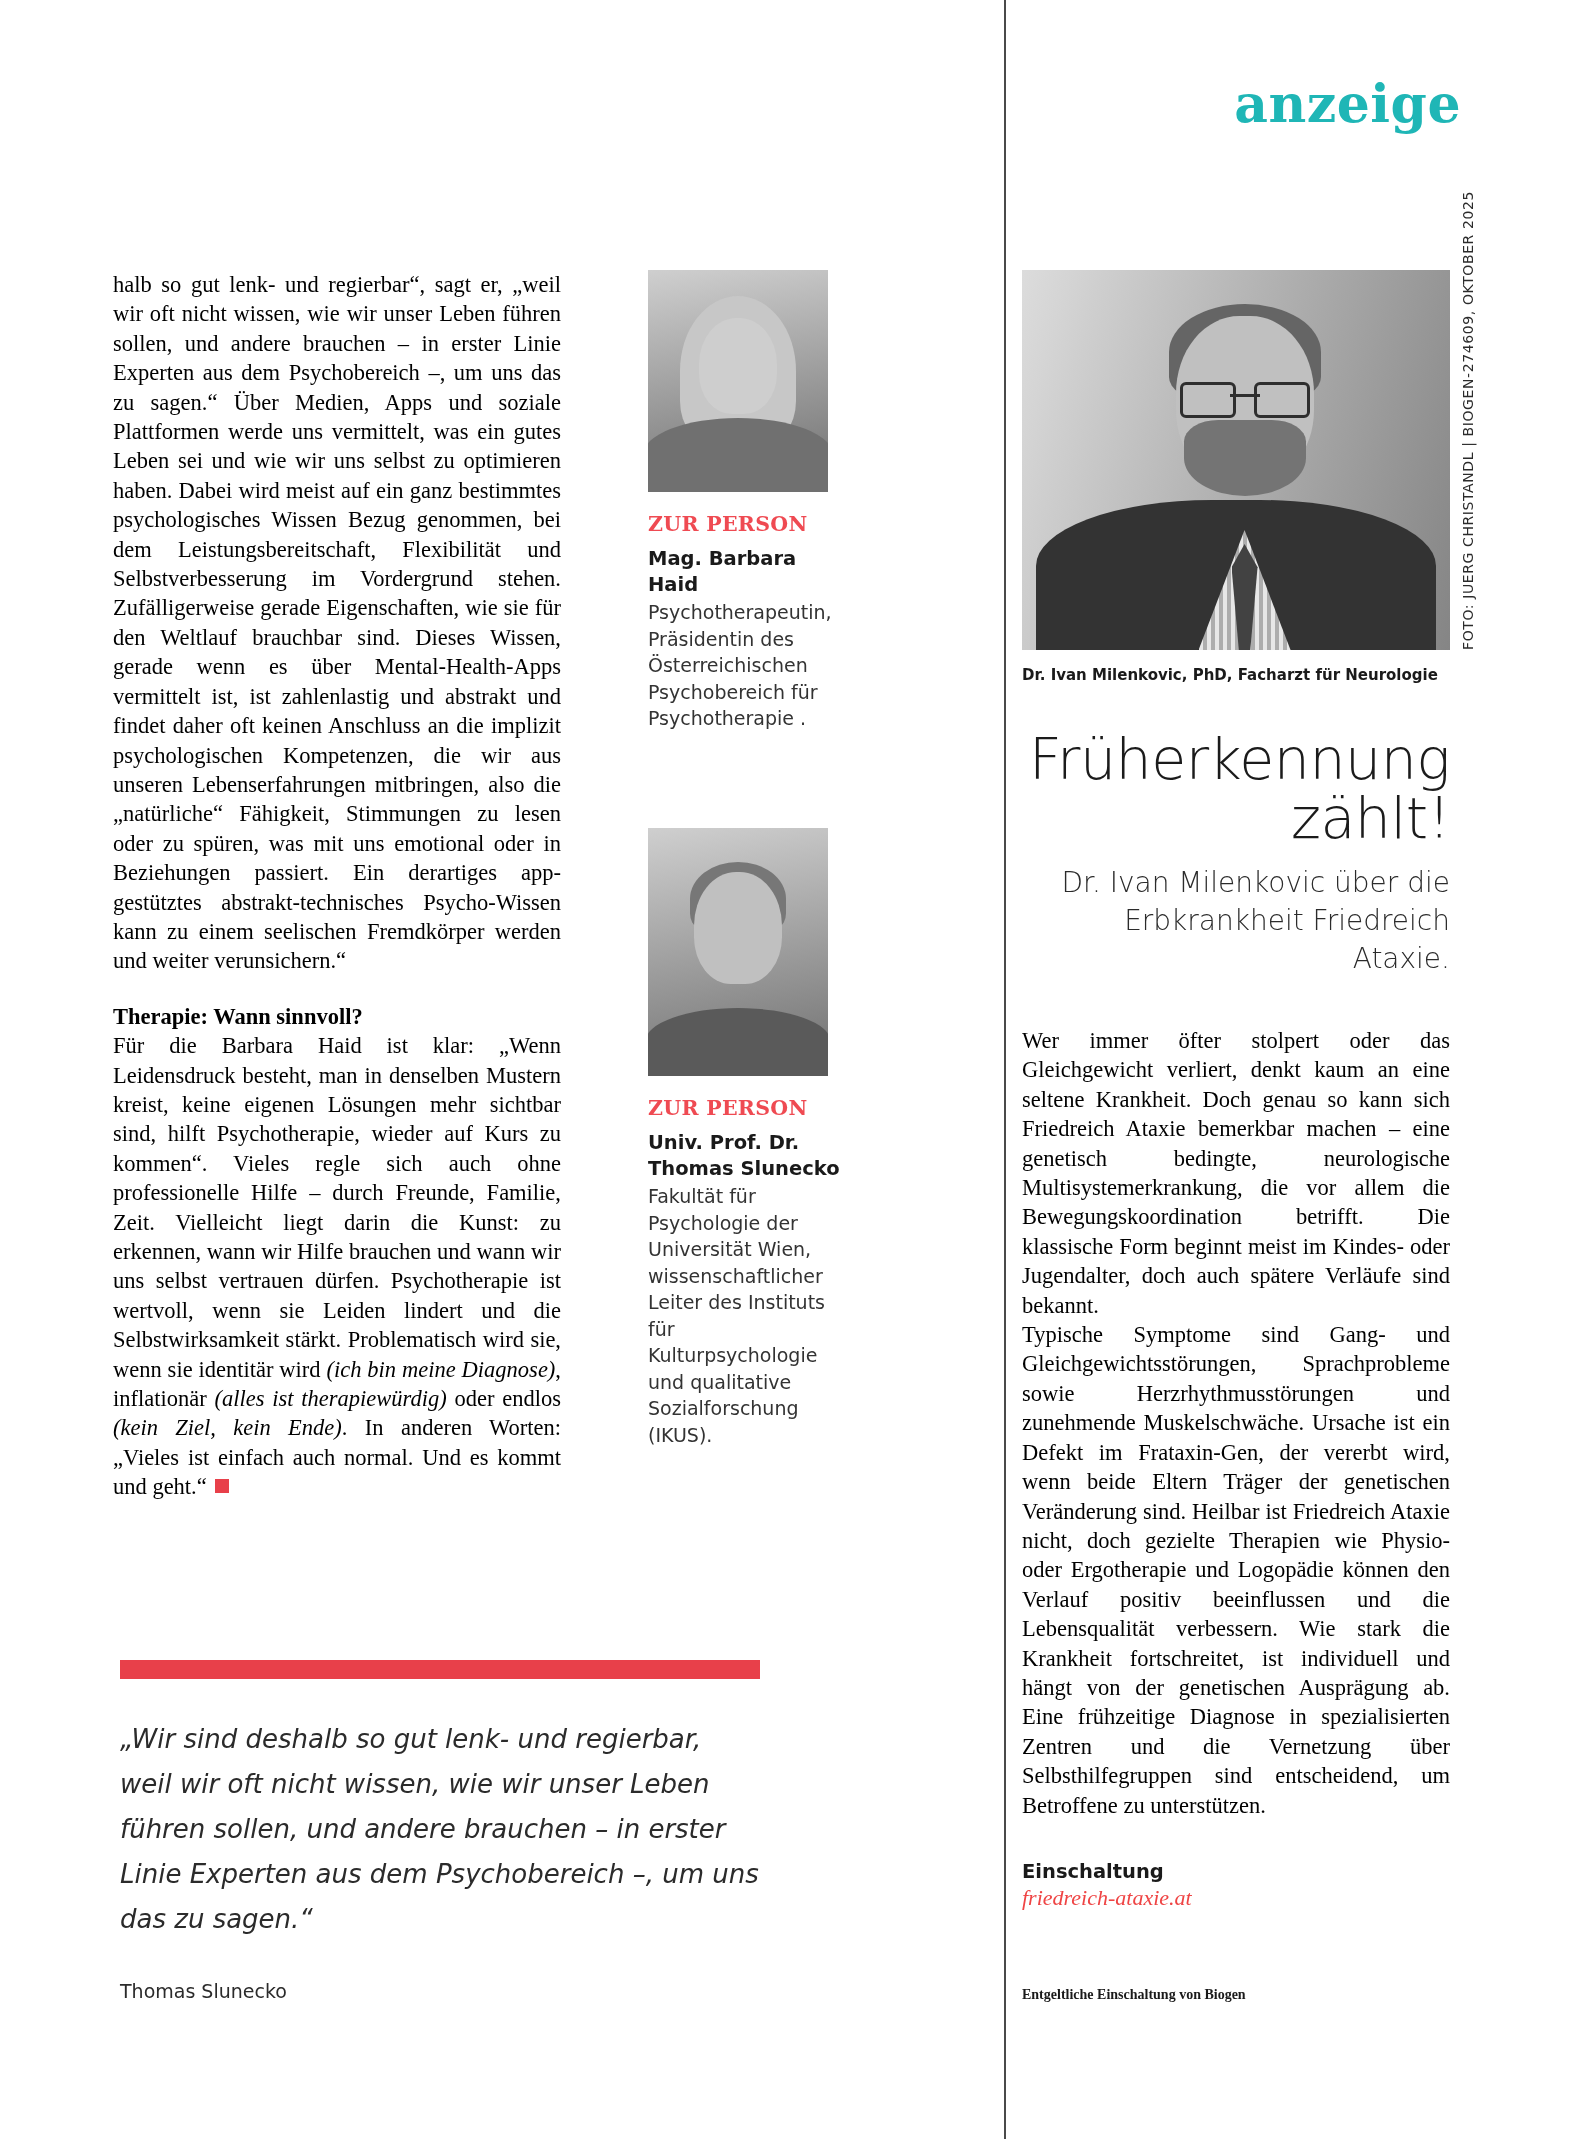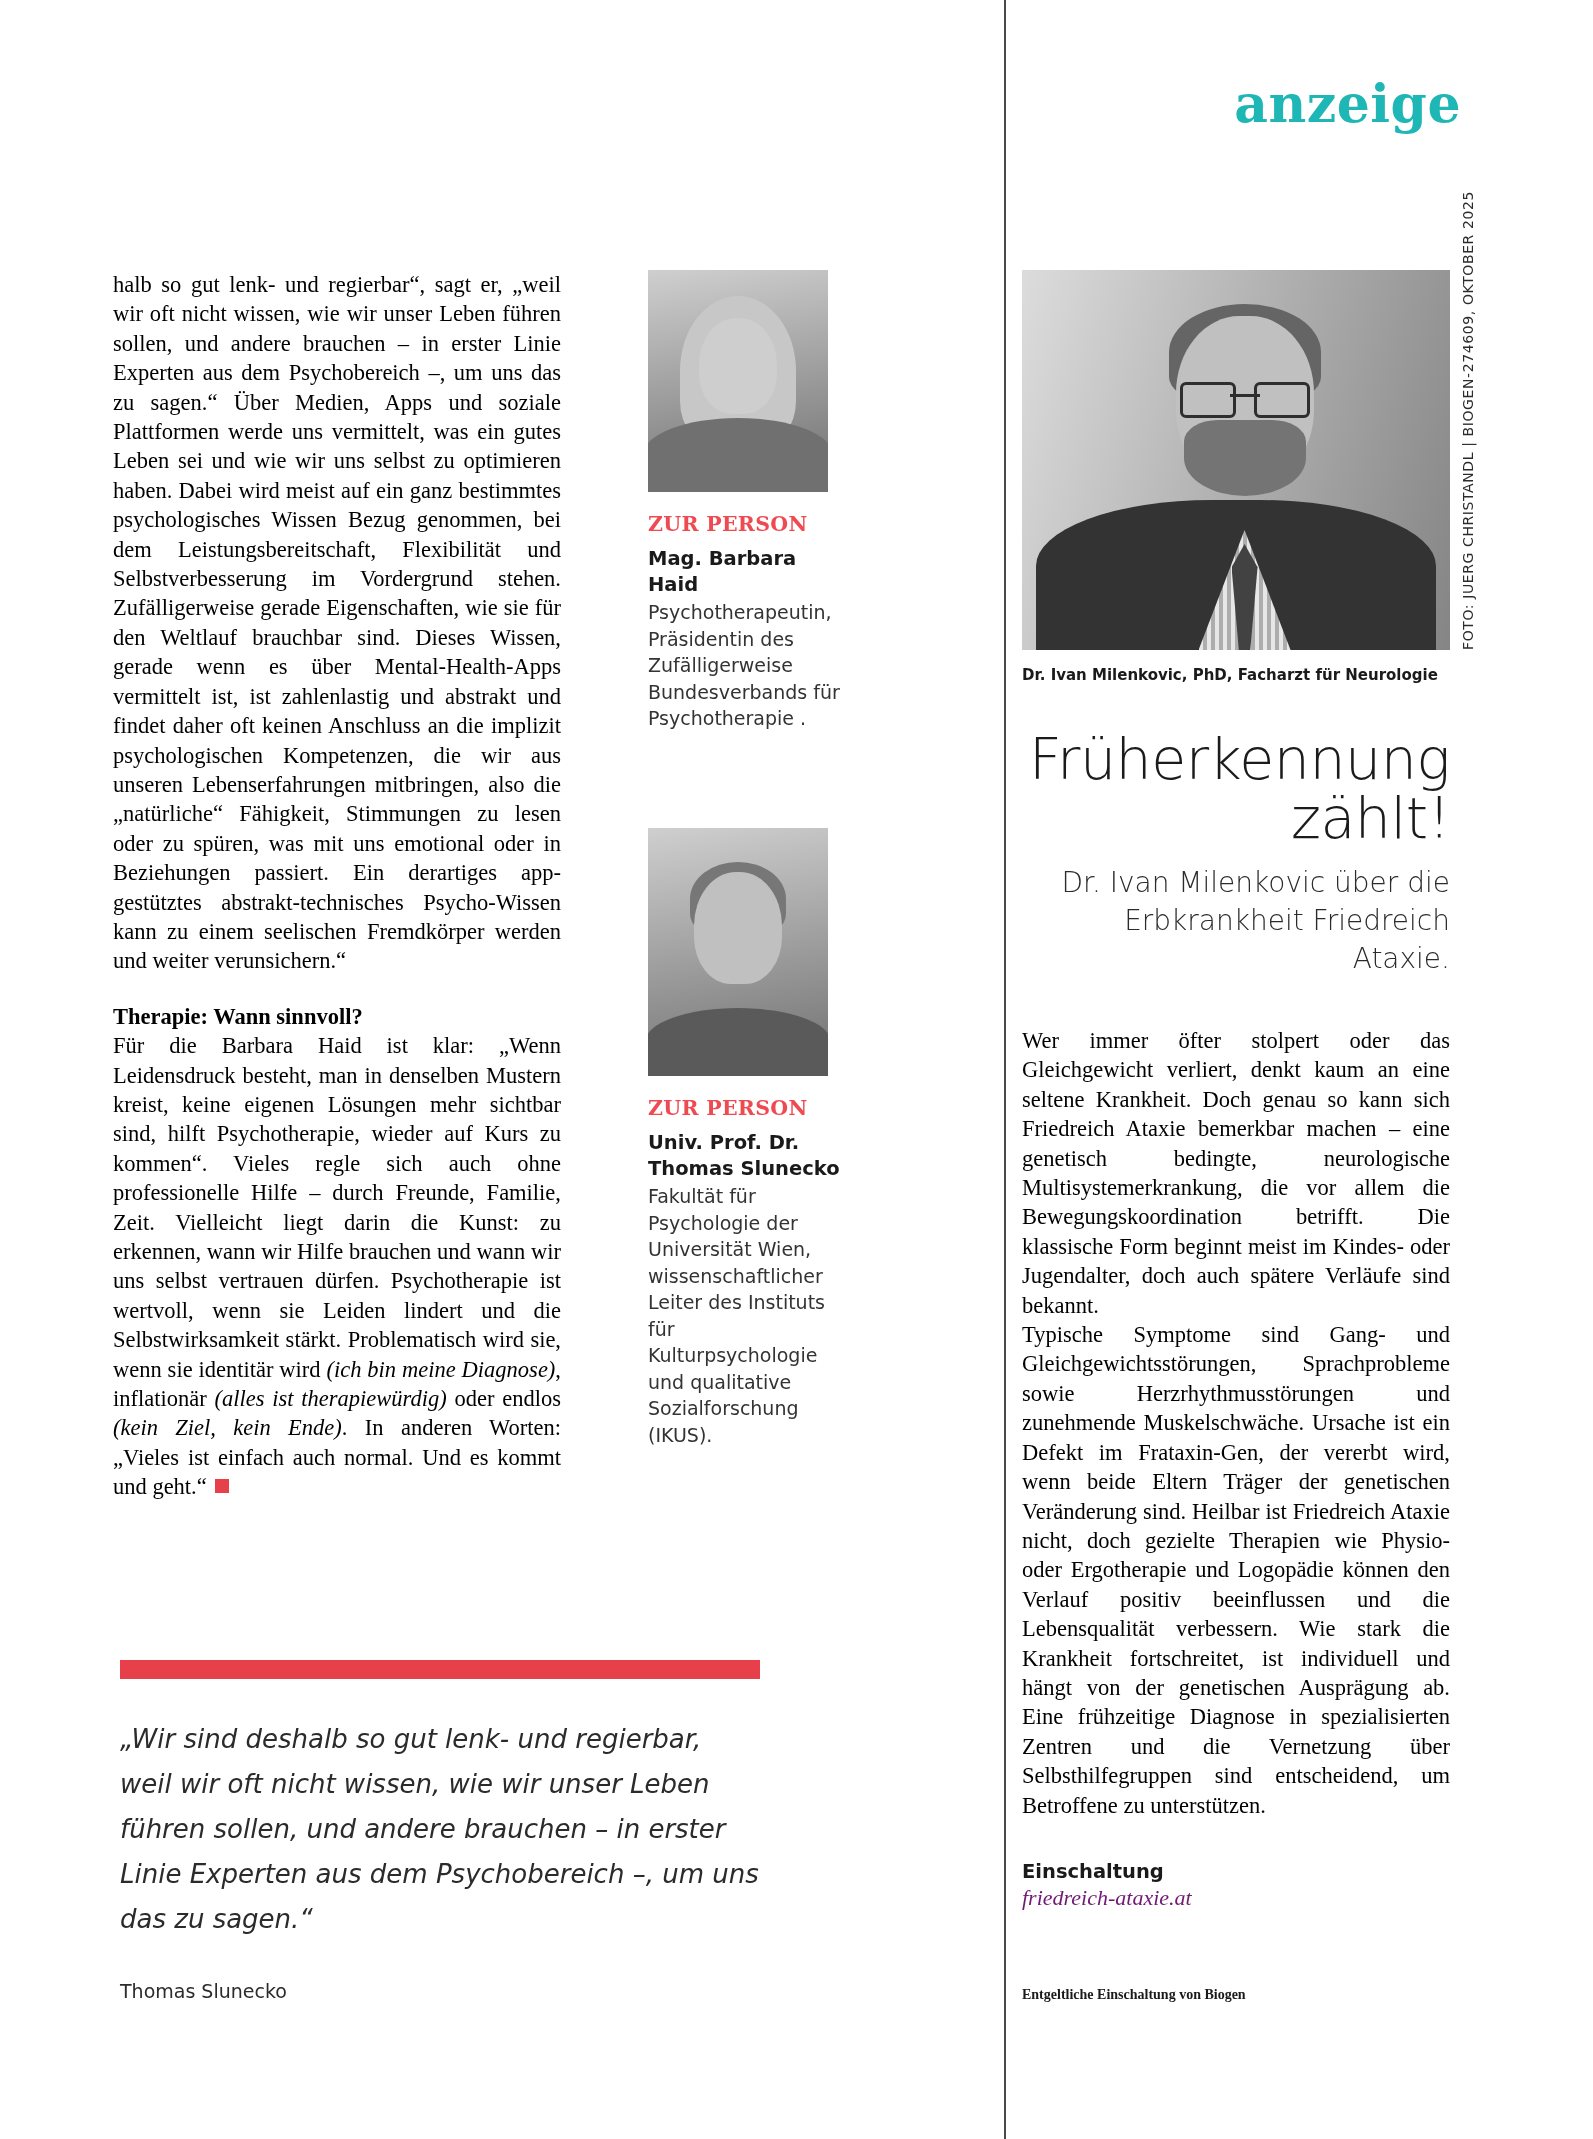--- a/index.html
+++ b/index.html
@@ -341,21 +341,21 @@
     margin-top: 40px;
     font-family: "DejaVu Sans", "Liberation Sans", sans-serif;
     font-weight: 700;
     font-size: 19.5px;
     color: #1a1a1a;
   }
   .ad-info-url {
     font-family: "Liberation Serif", serif;
     font-style: italic;
     font-size: 22px;
-    color: #701a75;
+    color: #ef4444;
     margin-top: 2px;
   }
   .ad-disclaimer {
     margin-top: 76px;
     font-family: Liberation Serif, serif;
     font-weight: 700;
     font-size: 14px;
     color: #1a1a1a;
   }
 </style>
@@ -378,21 +378,21 @@
 
   <div class="person-box one">
     <div class="portrait p-a">
       <div class="bg"></div>
       <div class="hair"></div>
       <div class="head"></div>
       <div class="shoulders"></div>
     </div>
     <div class="zur-person">ZUR PERSON</div>
     <div class="person-name">Mag. Barbara Haid</div>
-    <div class="person-desc">Psychotherapeutin, Präsidentin des Zufälligerweise Bundesverbands für Psychotherapie .</div>
+    <div class="person-desc">Psychotherapeutin, Präsidentin des Österreichischen Psychobereich für Psychotherapie .</div>
   </div>
 
   <div class="person-box two">
     <div class="portrait p-b">
       <div class="bg"></div>
       <div class="hair"></div>
       <div class="head"></div>
       <div class="shoulders"></div>
     </div>
     <div class="zur-person">ZUR PERSON</div>

